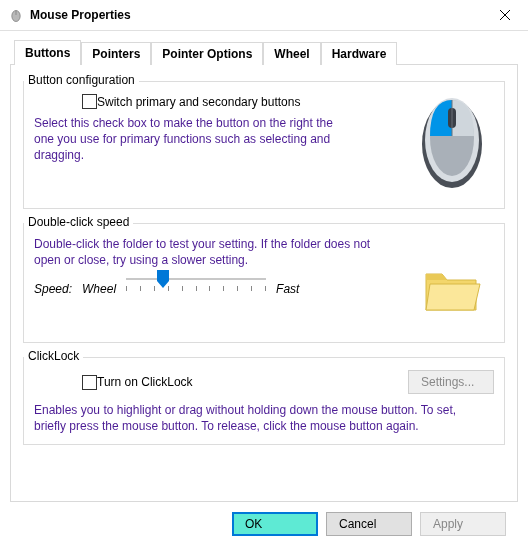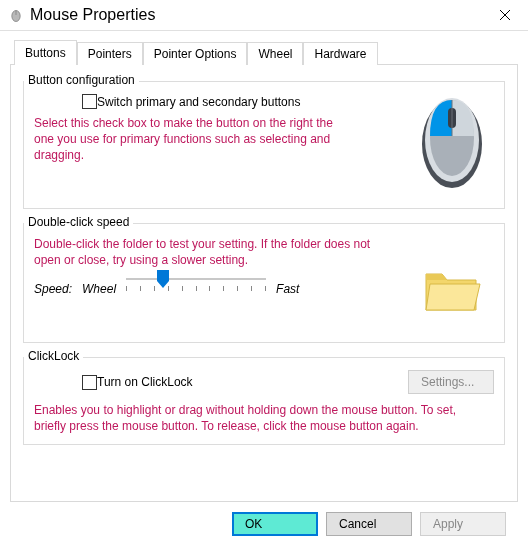--- a/index.html
+++ b/index.html
@@ -18,21 +18,21 @@
     background: #fff;
     display: flex;
     align-items: center;
     padding: 0 0 0 8px;
     border-bottom: 1px solid #e0e0e0;
   }
   .titlebar .icon {
     width: 16px; height: 16px; margin-right: 6px;
     display: inline-flex; align-items: center; justify-content: center;
   }
-  .titlebar .title { flex: 1; font-size: 16px; }
+  .titlebar .title { flex: 1; font-size: 12px; font-weight: bold; }
   .titlebar .close {
     width: 46px; height: 31px;
     display: flex; align-items: center; justify-content: center;
     font-size: 14px; font-family: Arial, sans-serif;
   }
 
   .client {
     padding: 8px 10px 10px 10px;
   }
 
@@ -46,20 +46,21 @@
   .tab {
     padding: 4px 10px;
     border: 1px solid #d9d9d9;
     border-bottom: none;
     background: #fff;
     font-size: 12px;
     margin-right: 0px;
     position: relative;
     top: 1px;
     cursor: default;
+    font-weight: bold;
   }
   .tab.active {
     background: #fff;
     border-color: #d9d9d9;
     top: 1px;
     padding-top: 5px;
     padding-bottom: 5px;
     z-index: 3;
   }
   .tab.inactive {
@@ -94,21 +95,21 @@
     margin-bottom: 6px;
     padding-left: 48px;
   }
   .checkbox .box {
     width: 15px; height: 15px;
     border: 1px solid #333;
     background: #fff;
     display: inline-block;
   }
   .desc {
-    color: #be185d;
+    color: #4c1d95;
     line-height: 1.35;
     max-width: 320px;
   }
 
   .mouse-gfx {
     width: 80px; height: 105px;
     position: absolute; right: 12px; top: 6px;
   }
 
   .slider-row {

